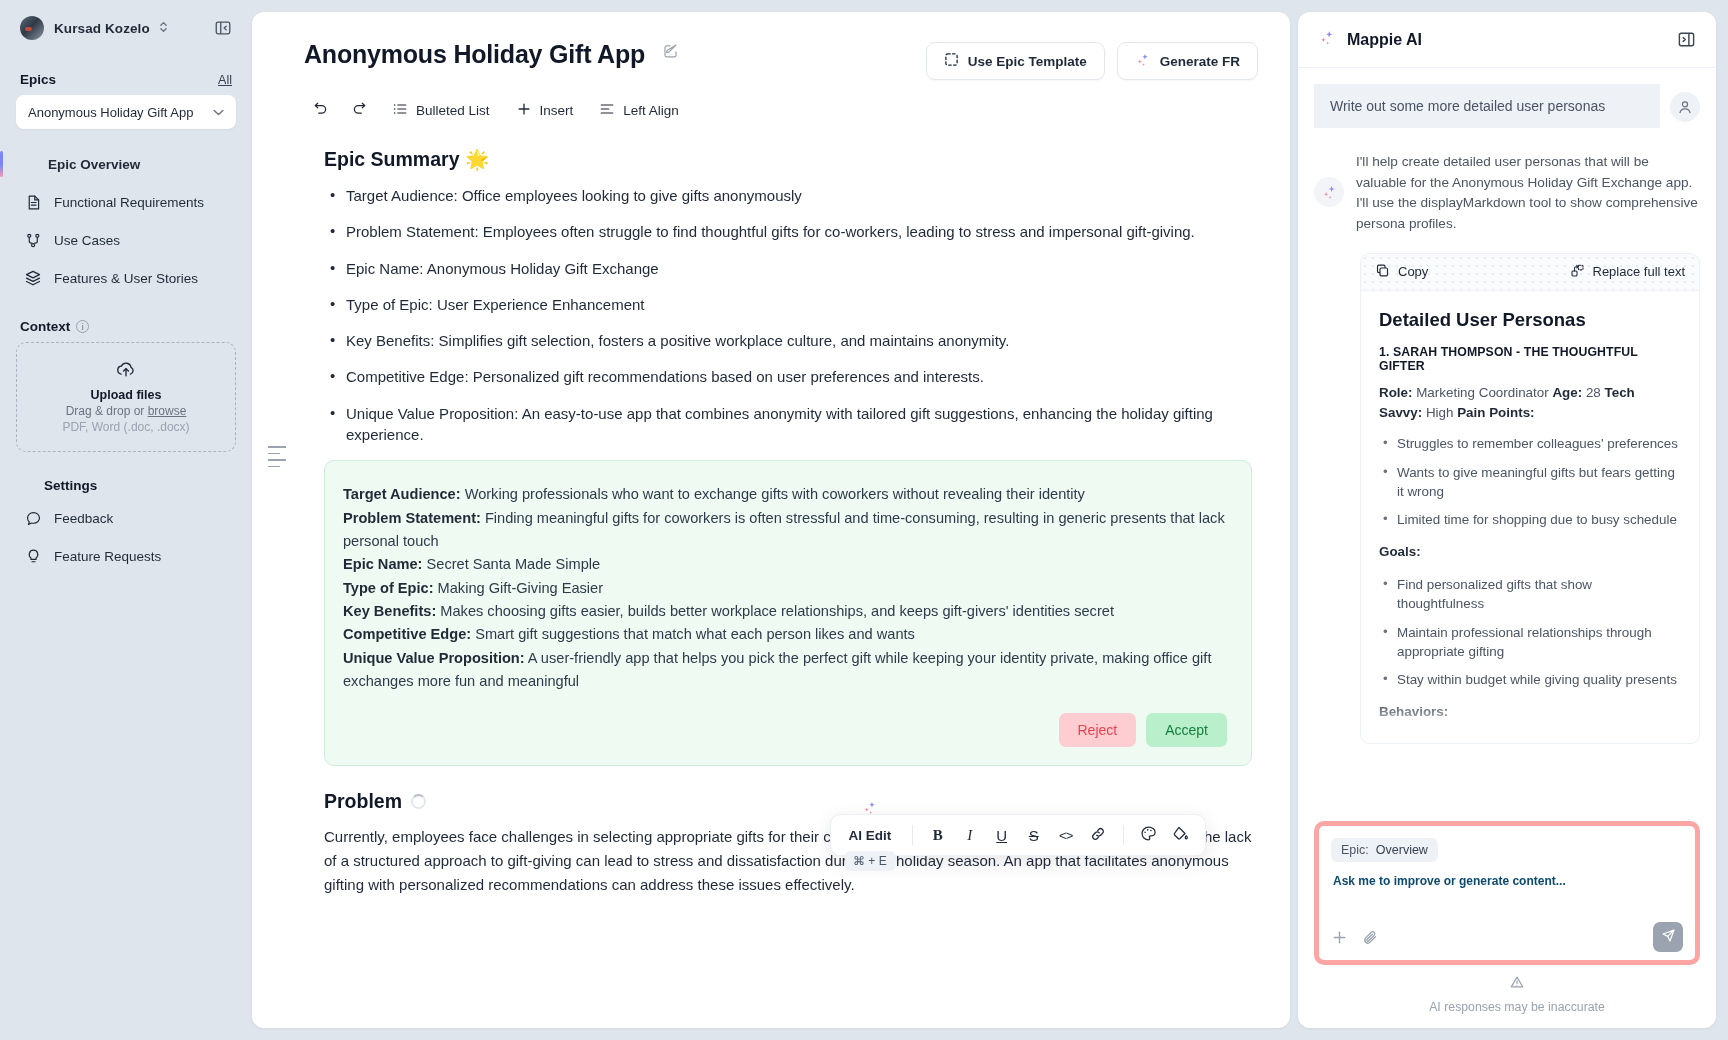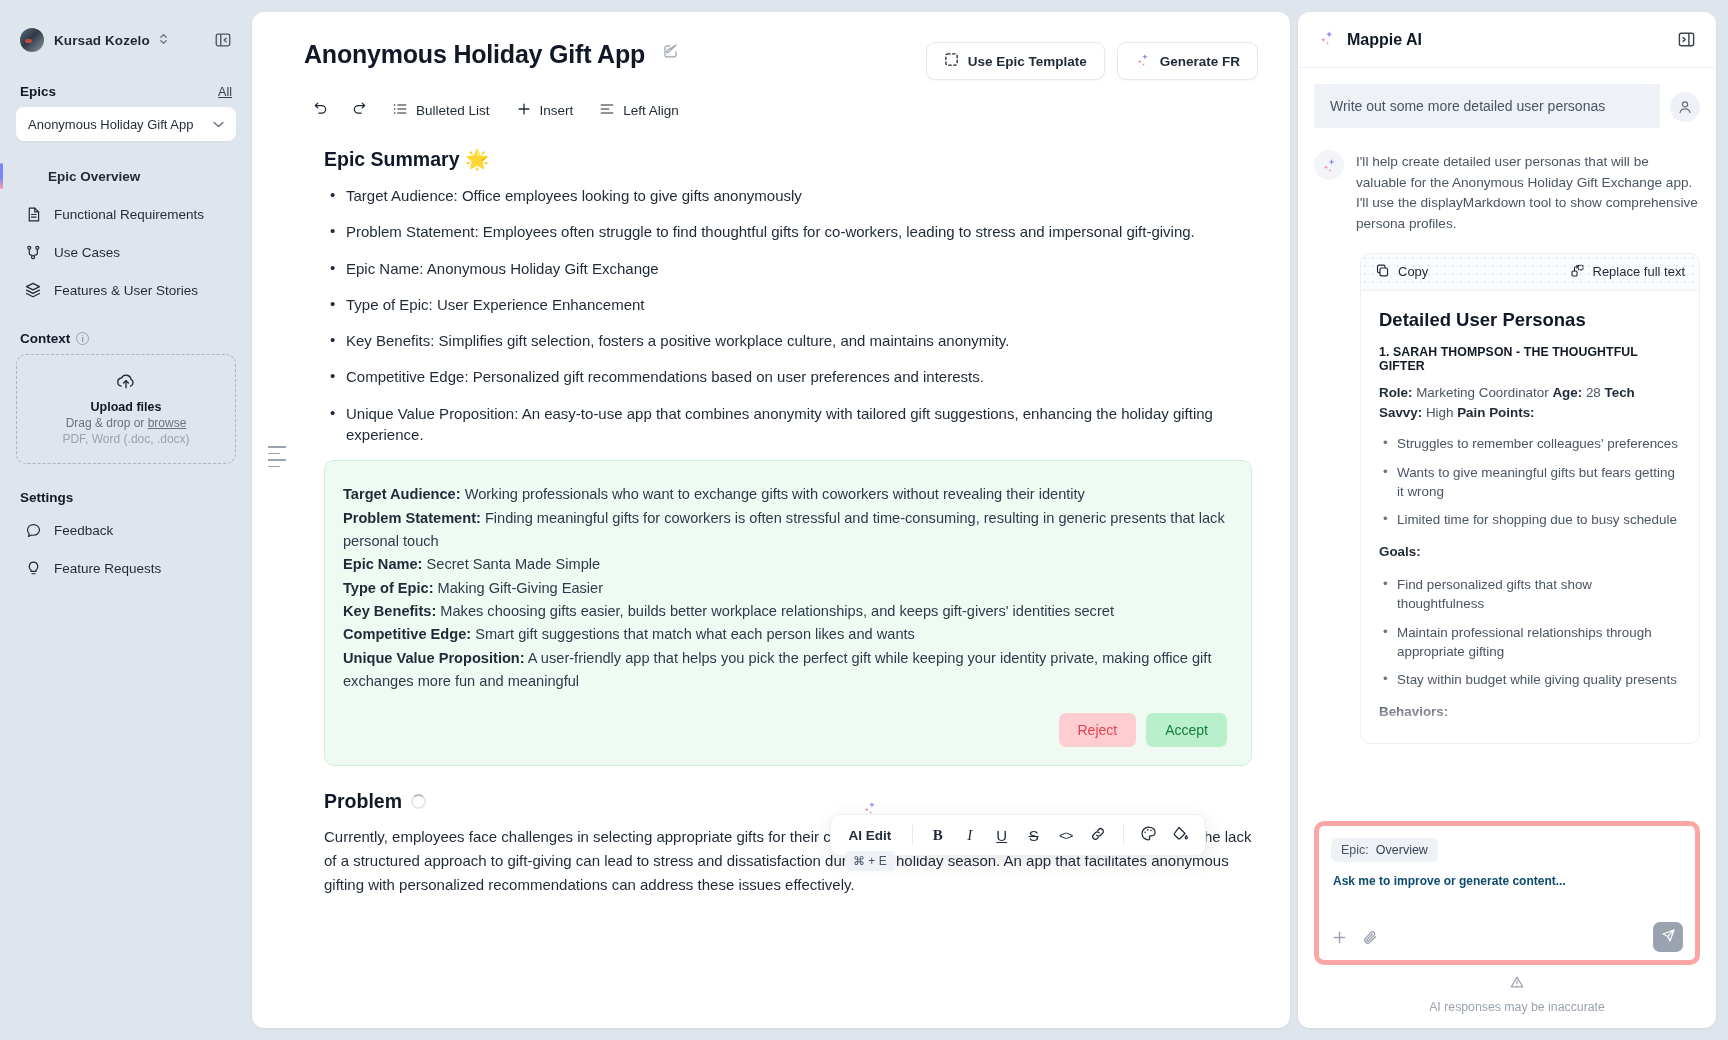--- a/index.html
+++ b/index.html
@@ -8,21 +8,21 @@
     background: #dfe5ec;
     font-family: "Liberation Sans", sans-serif;
     overflow: hidden;
   }
   .app { position: relative; width: 1728px; height: 1040px; display: flex; }
 
   
   .sidebar {
     width: 252px; height: 1040px;
     background: #dfe5ec;
-    padding: 12px 16px;
+    padding: 0 16px;
     flex: 0 0 252px;
     position: relative;
   }
   .sb-top { display: flex; align-items: center; height: 56px; padding: 0 4px; }
   .avatar {
     width: 24px; height: 24px; border-radius: 50%;
     background: linear-gradient(135deg,#5b6b7d 0%,#2f3a46 45%,#8c97a3 100%);
     flex: 0 0 24px; overflow: hidden; position: relative;
   }
   .avatar::after {
@@ -71,21 +71,21 @@
     border: 1px dashed #aab4c0; border-radius: 10px;
     height: 110px; display:flex; flex-direction:column;
     align-items:center; justify-content:center; gap:2px; cursor:pointer;
   }
   .up-ico { color:#1f2937; margin-bottom: 3px;}
   .up-t1 { font-size:12.5px; font-weight:700; color:#111827;}
   .up-t2 { font-size:12px; color:#6b7280;}
   .up-t2 u { cursor:pointer;}
   .up-t3 { font-size:12px; color:#9aa3af;}
 
-  .settings-head { font-size:13.5px; font-weight:700; color:#111827; padding: 26px 4px 6px 4px;}
+  .settings-head { font-size:13.5px; font-weight:700; color:#111827; padding: 26px 4px 6px 4px; margin-left: 24px;}
 
   
   .editor {
     flex: 1 1 auto;
     background:#fff;
     margin: 12px 0 12px 0;
     border-radius: 12px;
     position: relative;
     overflow: hidden;
     box-shadow: 0 1px 3px rgba(16,24,40,.06);
@@ -187,21 +187,21 @@
     background:#eef1f6; border-radius: 0;
     padding: 14px 16px; font-size: 14px; color:#485464;
     display:flex; align-items:center;
   }
   .user-row { display:flex; align-items:flex-start; gap:10px;}
   .user-av {
     width:30px; height:30px; border-radius:50%; background:#eef1f6;
     display:flex; align-items:center; justify-content:center; color:#6b7280; flex:0 0 30px;
     margin-top:8px;
   }
-  .ai-row { display:flex; gap:12px; margin-top: 22px; }
+  .ai-row { display:flex; gap:12px; margin-top: 22px; align-items: center; }
   .ai-av {
     width:30px; height:30px; border-radius:50%; background:#f2f4f8;
     display:flex; align-items:center; justify-content:center; flex:0 0 30px;
   }
   .ai-text { font-size: 13.6px; line-height: 1.52; color:#4b5563; padding-top:2px;}
 
   .md-card {
     margin: 18px 0 0 46px;
     border:1px solid #eceff3; border-radius:10px; overflow:hidden;
   }

